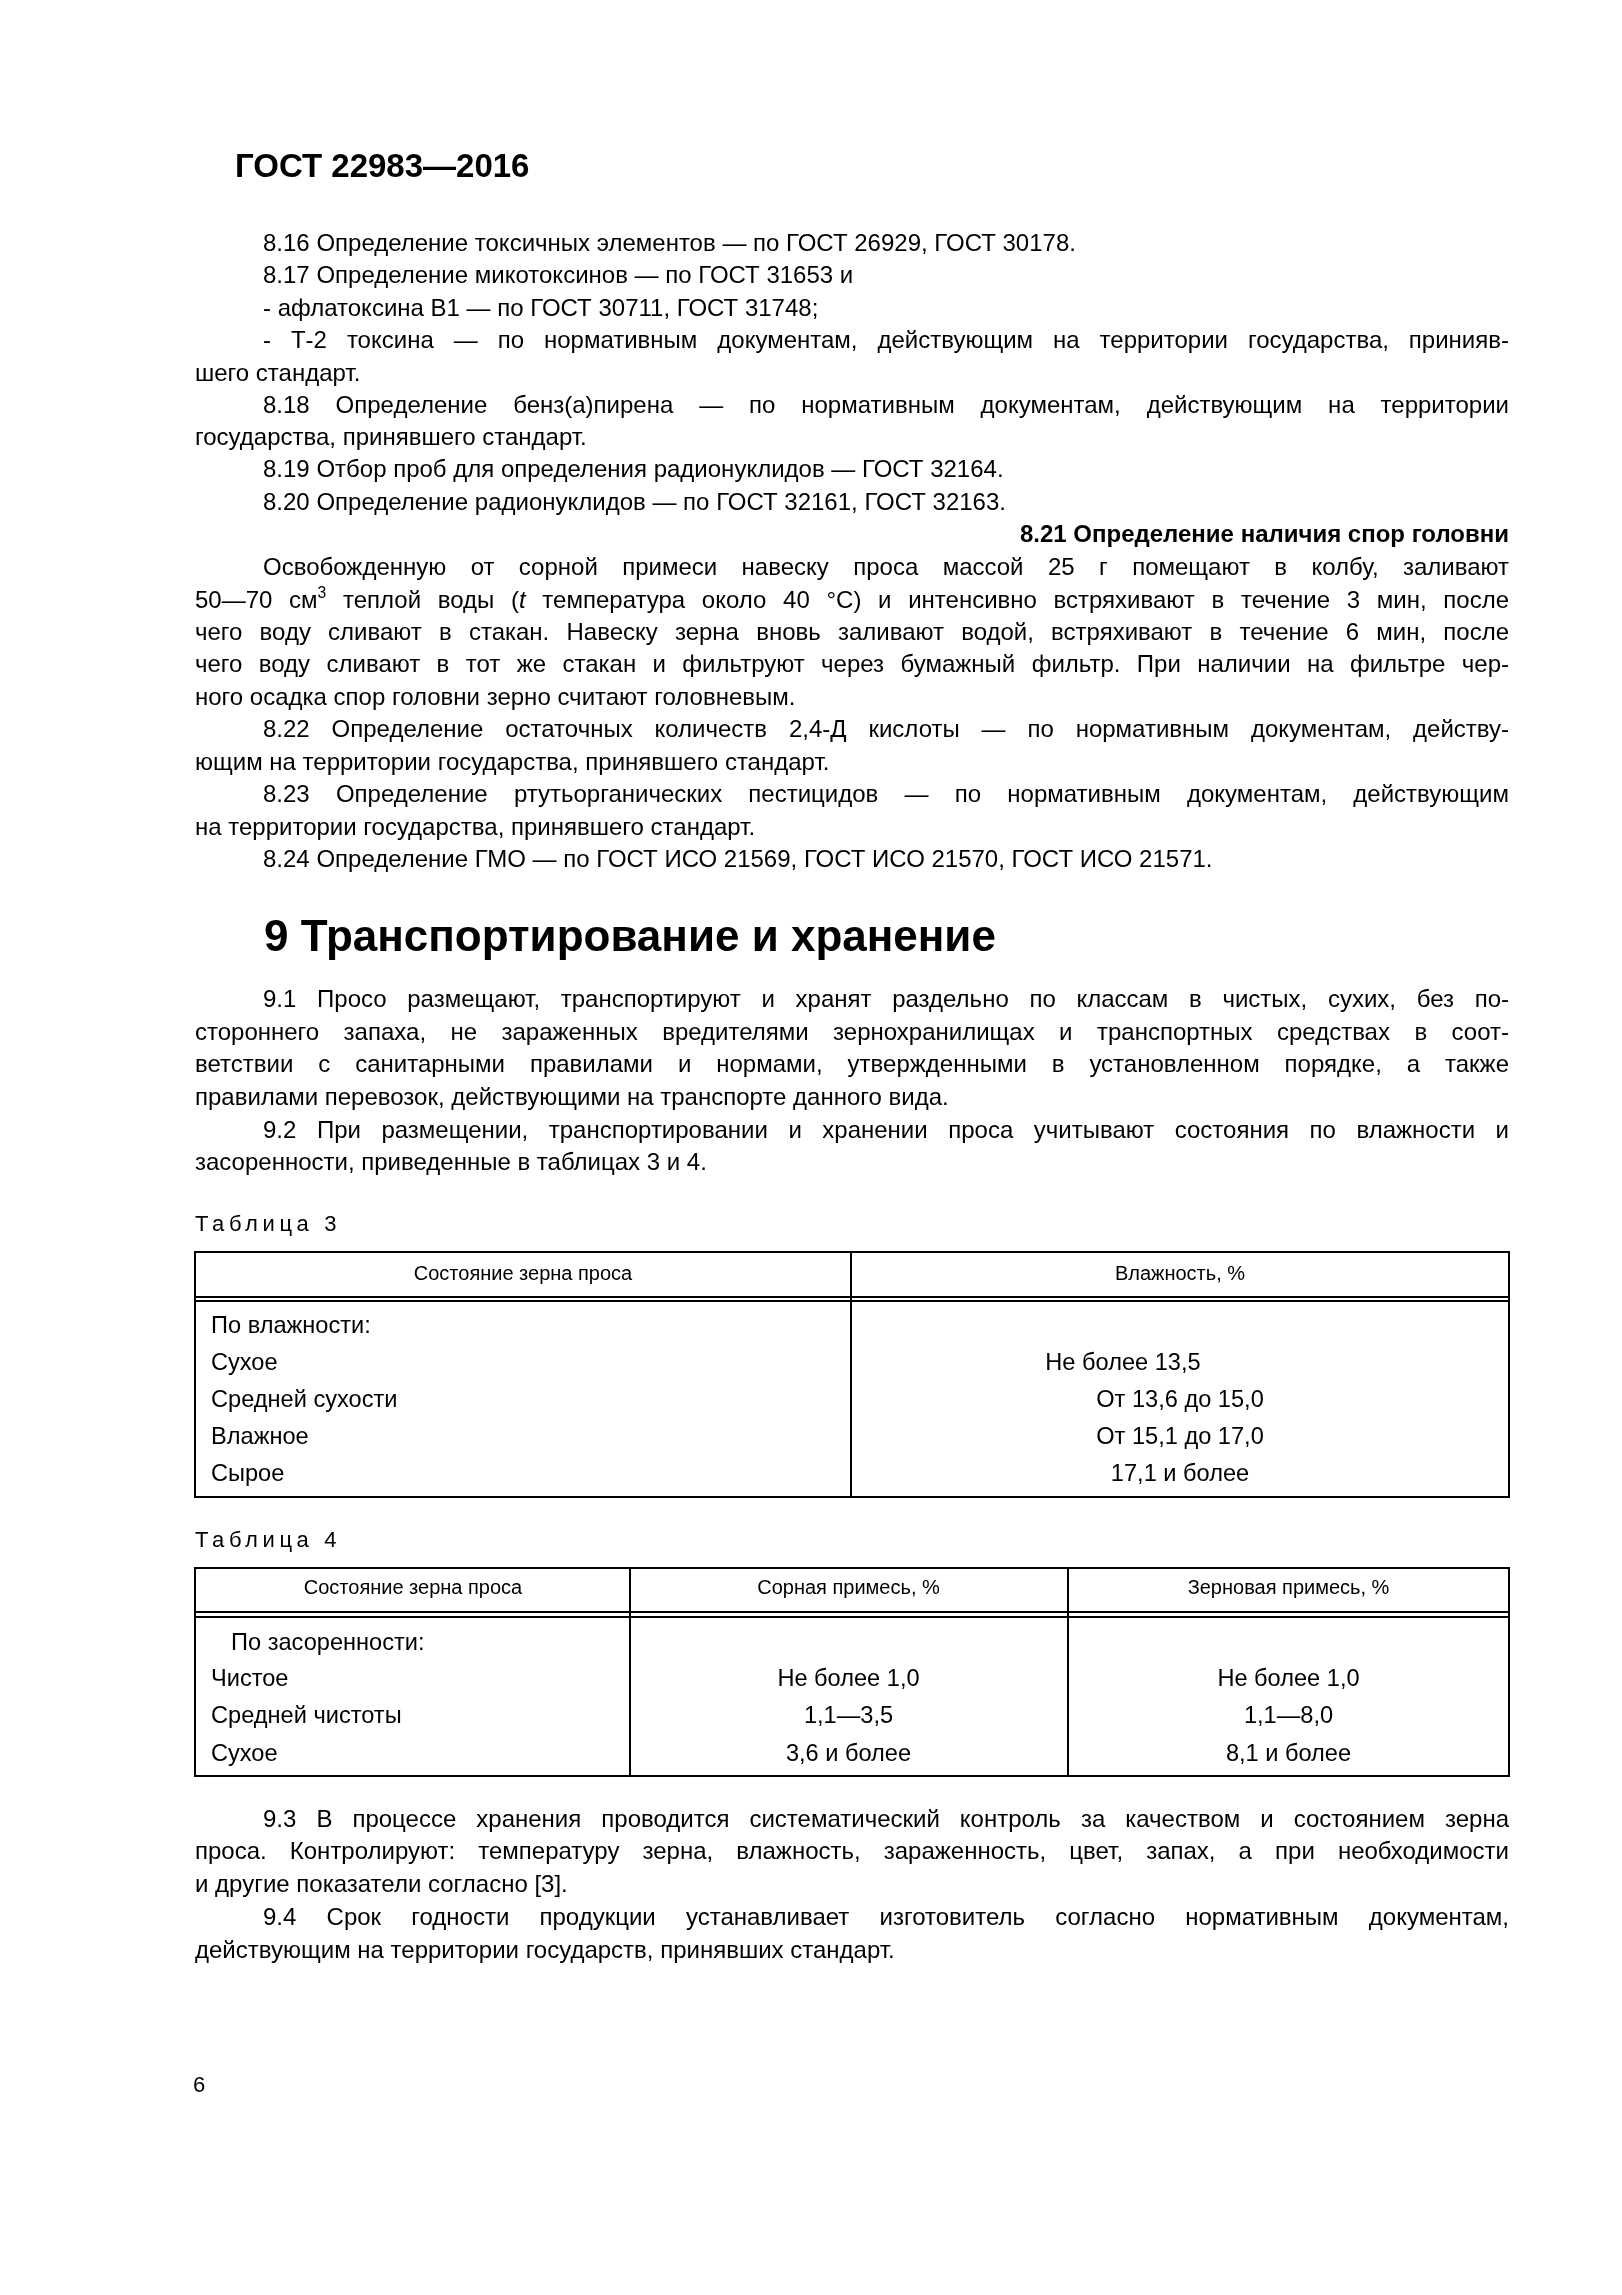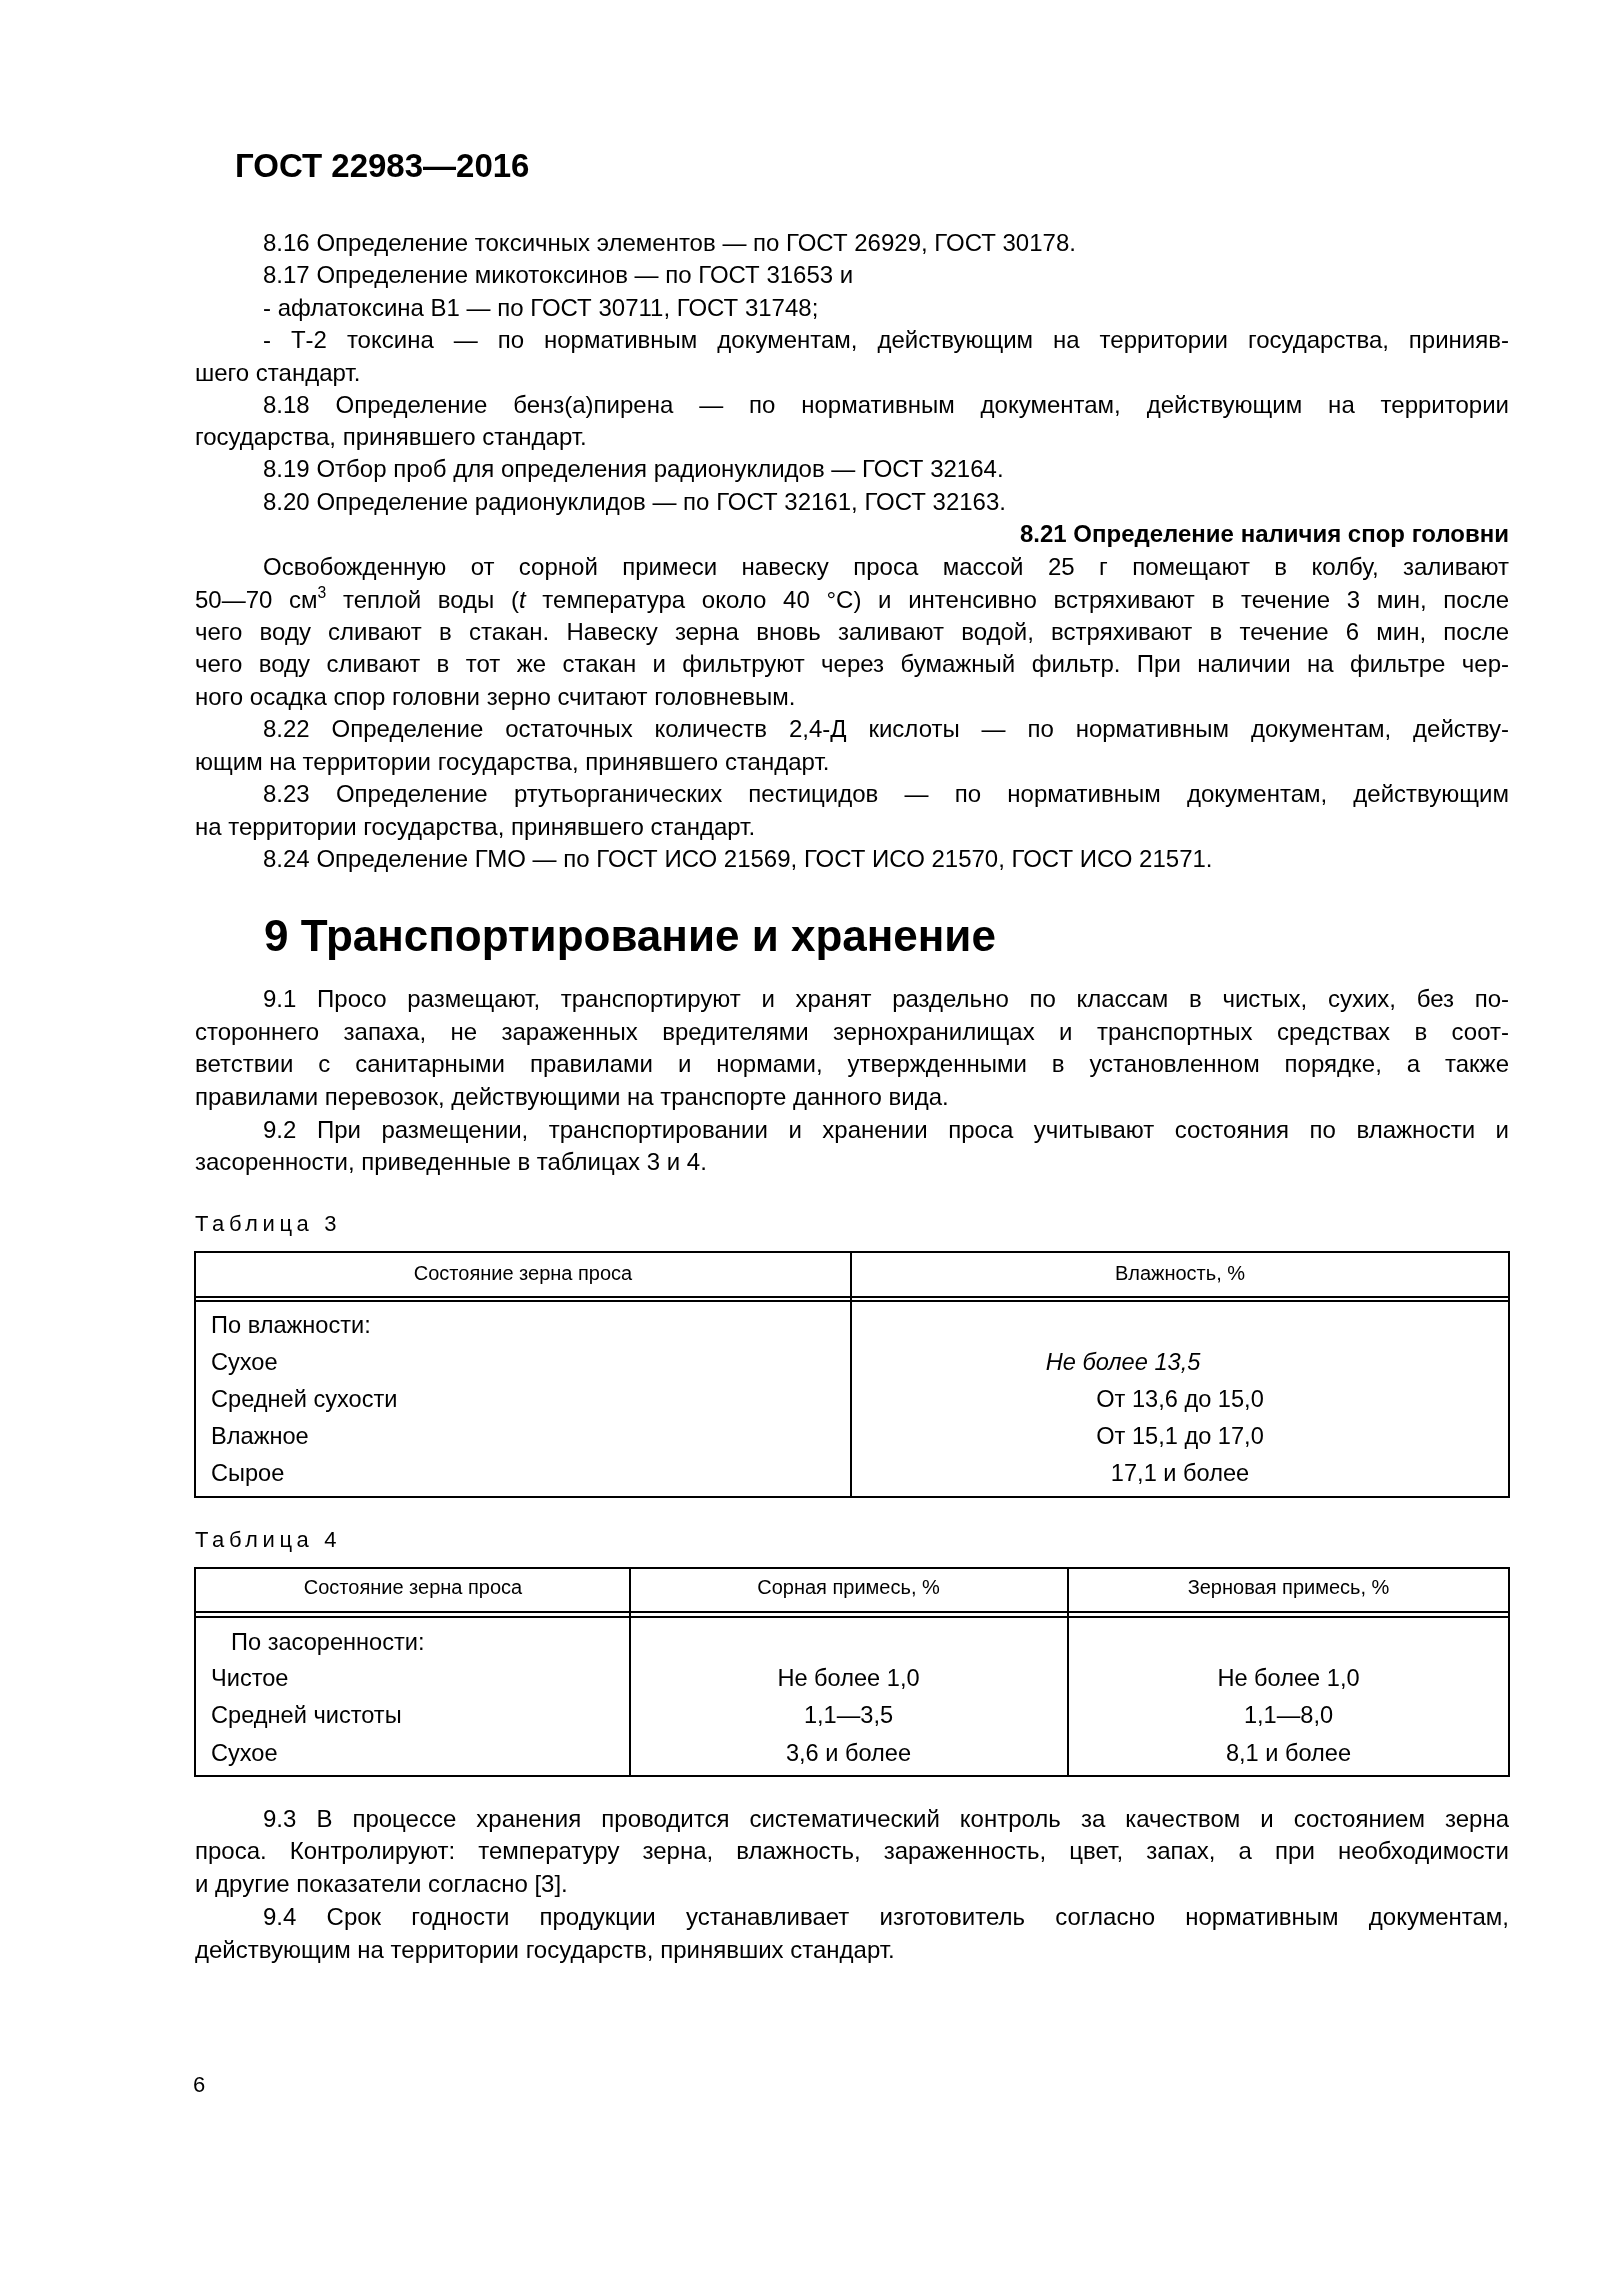--- a/index.html
+++ b/index.html
@@ -70,21 +70,21 @@
 <div id="table3">
   <div class="tbl" style="left:194px; top:1251px; width:1316px; height:247px;"></div>
   <div class="hline" style="left:194px; top:1296px; width:1316px;"></div>
   <div class="hline" style="left:194px; top:1300px; width:1316px;"></div>
   <div class="vline" style="left:850px; top:1251px; height:247px;"></div>
   <div class="th" style="left:196px; width:654px; top:1262px;">Состояние зерна проса</div>
   <div class="th" style="left:852px; width:656px; top:1262px;">Влажность, %</div>
 <div class="td" style="left: 211px; width: 635px; top: 1311px;">По влажности:</div>
     <div class="td center" style="left: 852px; width: 656px; top: 1311px;"></div>
     <div class="td" style="left: 211px; width: 635px; top: 1348px;">Сухое</div>
-    <div class="td center" style="left: 852px; width: 542px; top: 1348px; font-style: italic;">Не более 13,5</div>
+    <div class="td center" style="left: 852px; width: 542px; top: 1348px;">Не более 13,5</div>
     <div class="td" style="left: 211px; width: 635px; top: 1385px;">Средней сухости</div>
     <div class="td center" style="left: 852px; width: 656px; top: 1385px;">От 13,6 до 15,0</div>
     <div class="td" style="left: 211px; width: 635px; top: 1422px;">Влажное</div>
     <div class="td center" style="left: 852px; width: 656px; top: 1422px;">От 15,1 до 17,0</div>
     <div class="td" style="left: 211px; width: 635px; top: 1459px;">Сырое</div>
     <div class="td center" style="left: 852px; width: 656px; top: 1459px;">17,1 и более</div>
   </div>
 
 <div class="abs caption" style="top:1527px;">Таблица 4</div>
 <div id="table4">

